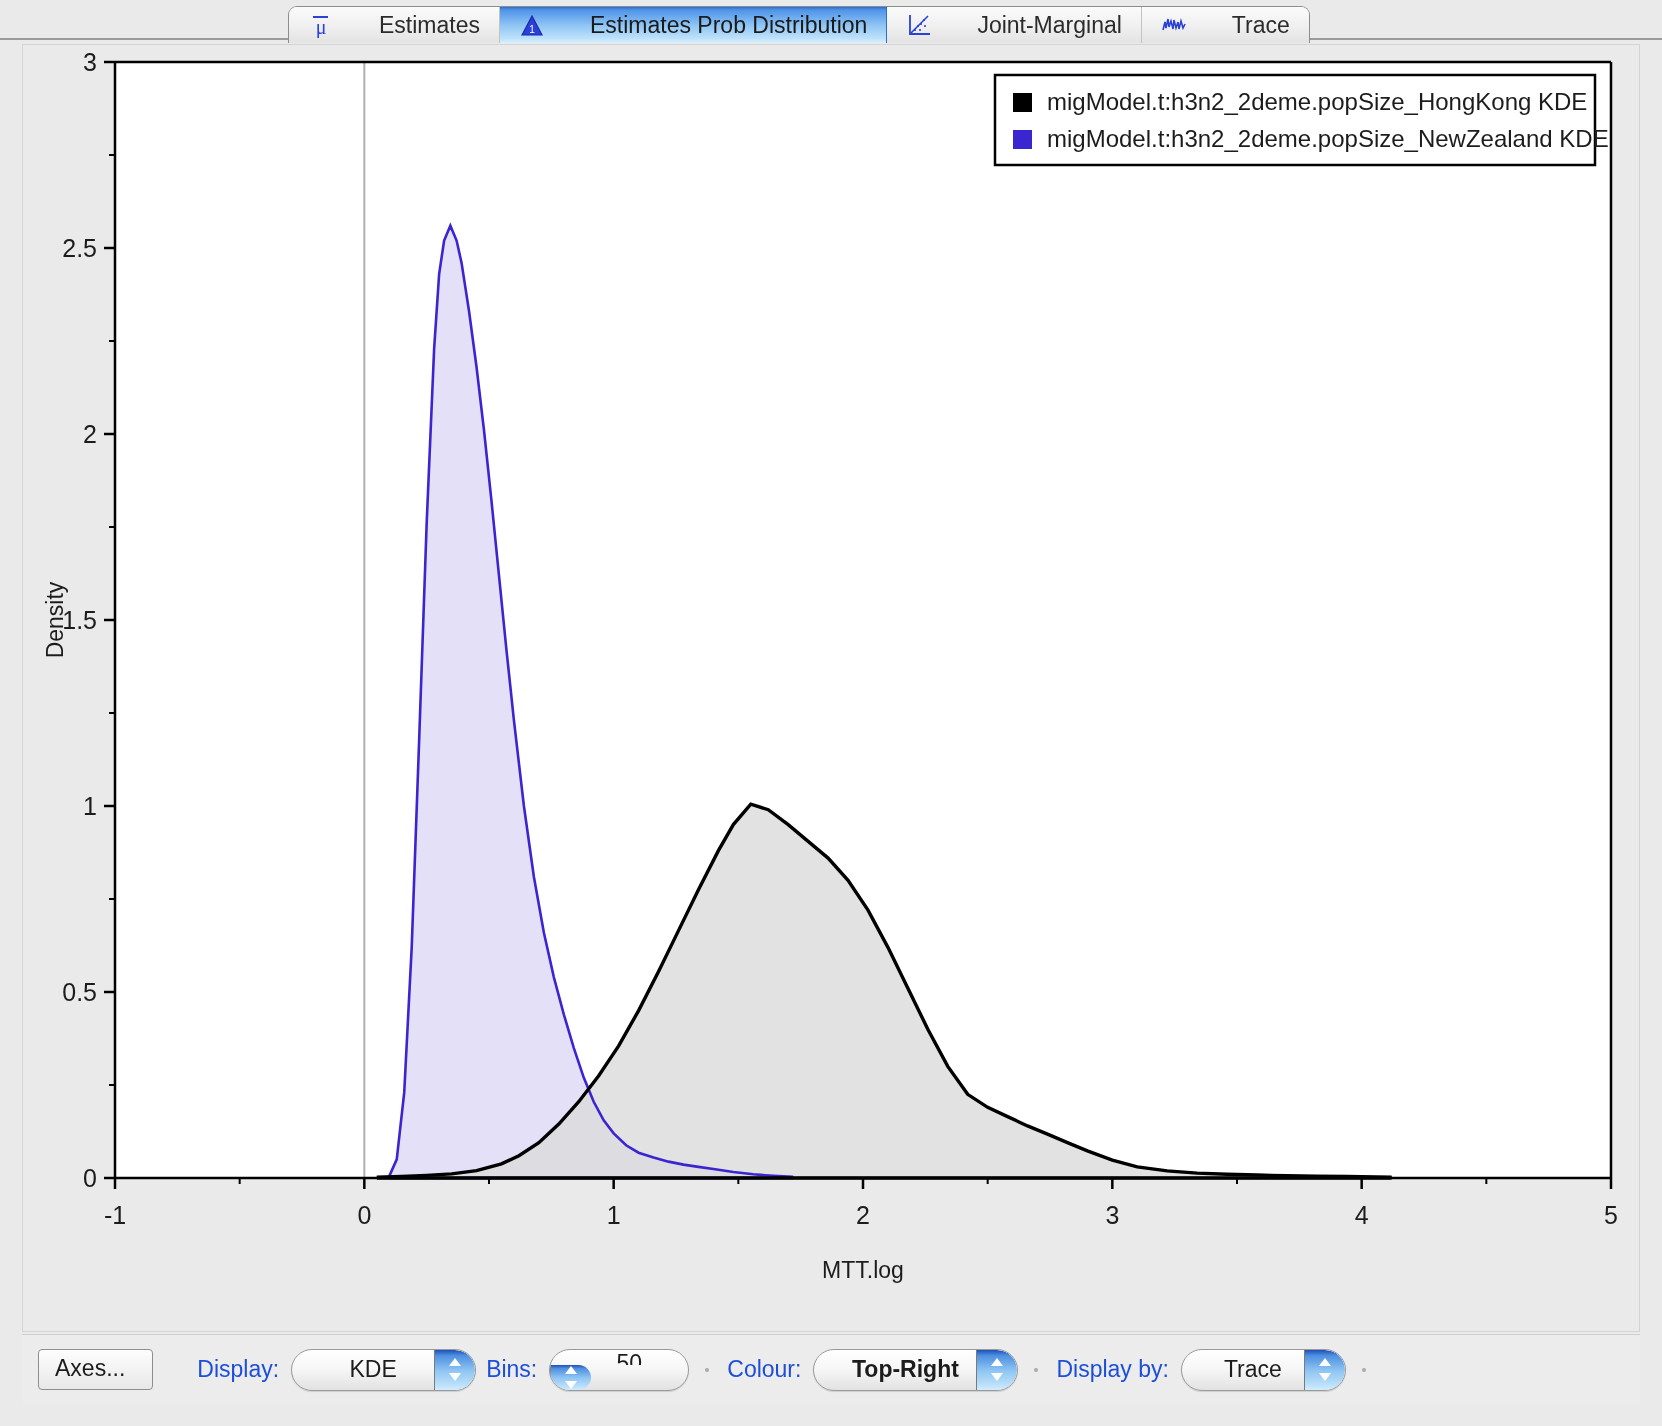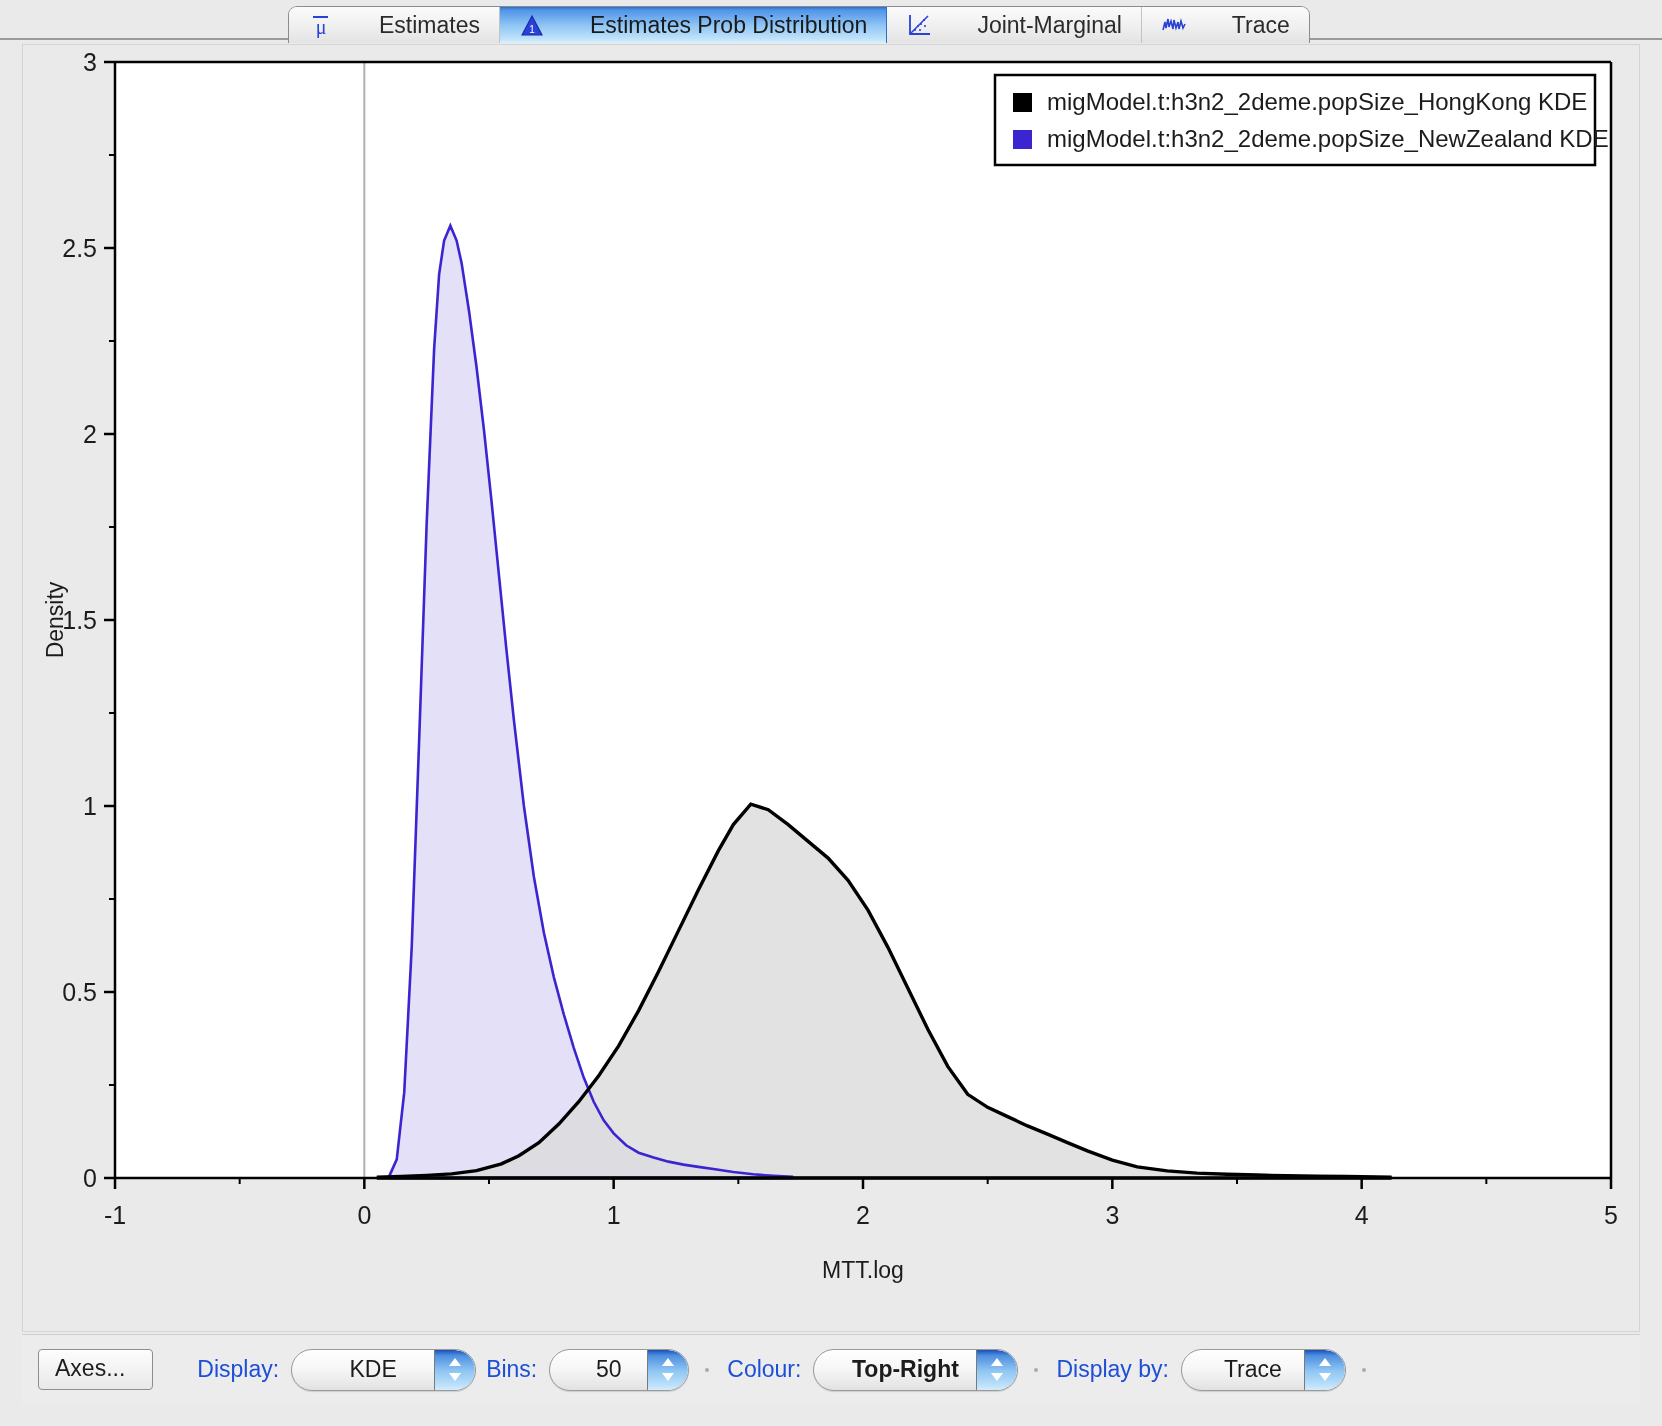--- a/index.html
+++ b/index.html
@@ -166,21 +166,21 @@
   }
   .combo-stepper svg { display: block; }
   .tb-dot {
     width: 4px; height: 4px;
     background: #aaaaaa;
     border-radius: 50%;
     margin: 0 18px 0 6px;
     flex: none;
   }
   .combo-w1 { width: 185px; }
-  .combo-w2 { width: 140px; }
+  .combo-w2 { width: 140px; flex-direction: column; }
   .combo-w3 { width: 205px; font-weight: bold; }
   .combo-w4 { width: 165px; }
 
   
   .legend-text { font-size: 24px; fill: #1c1c1c; font-family: "Liberation Sans", sans-serif; }
   .tick-text  { font-size: 25px; fill: #1c1c1c; font-family: "Liberation Sans", sans-serif; }
   .axis-title { font-size: 23px; fill: #1c1c1c; font-family: "Liberation Sans", sans-serif; }
 </style>
 </head>
 <body>

